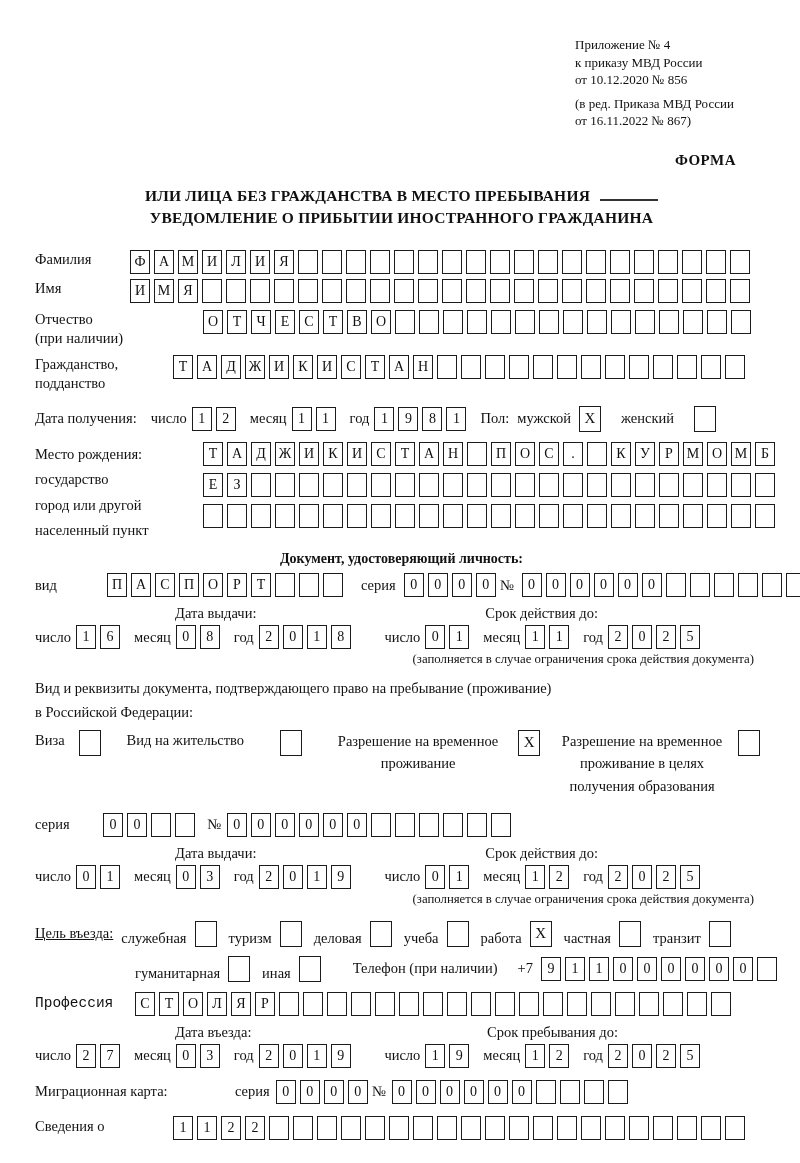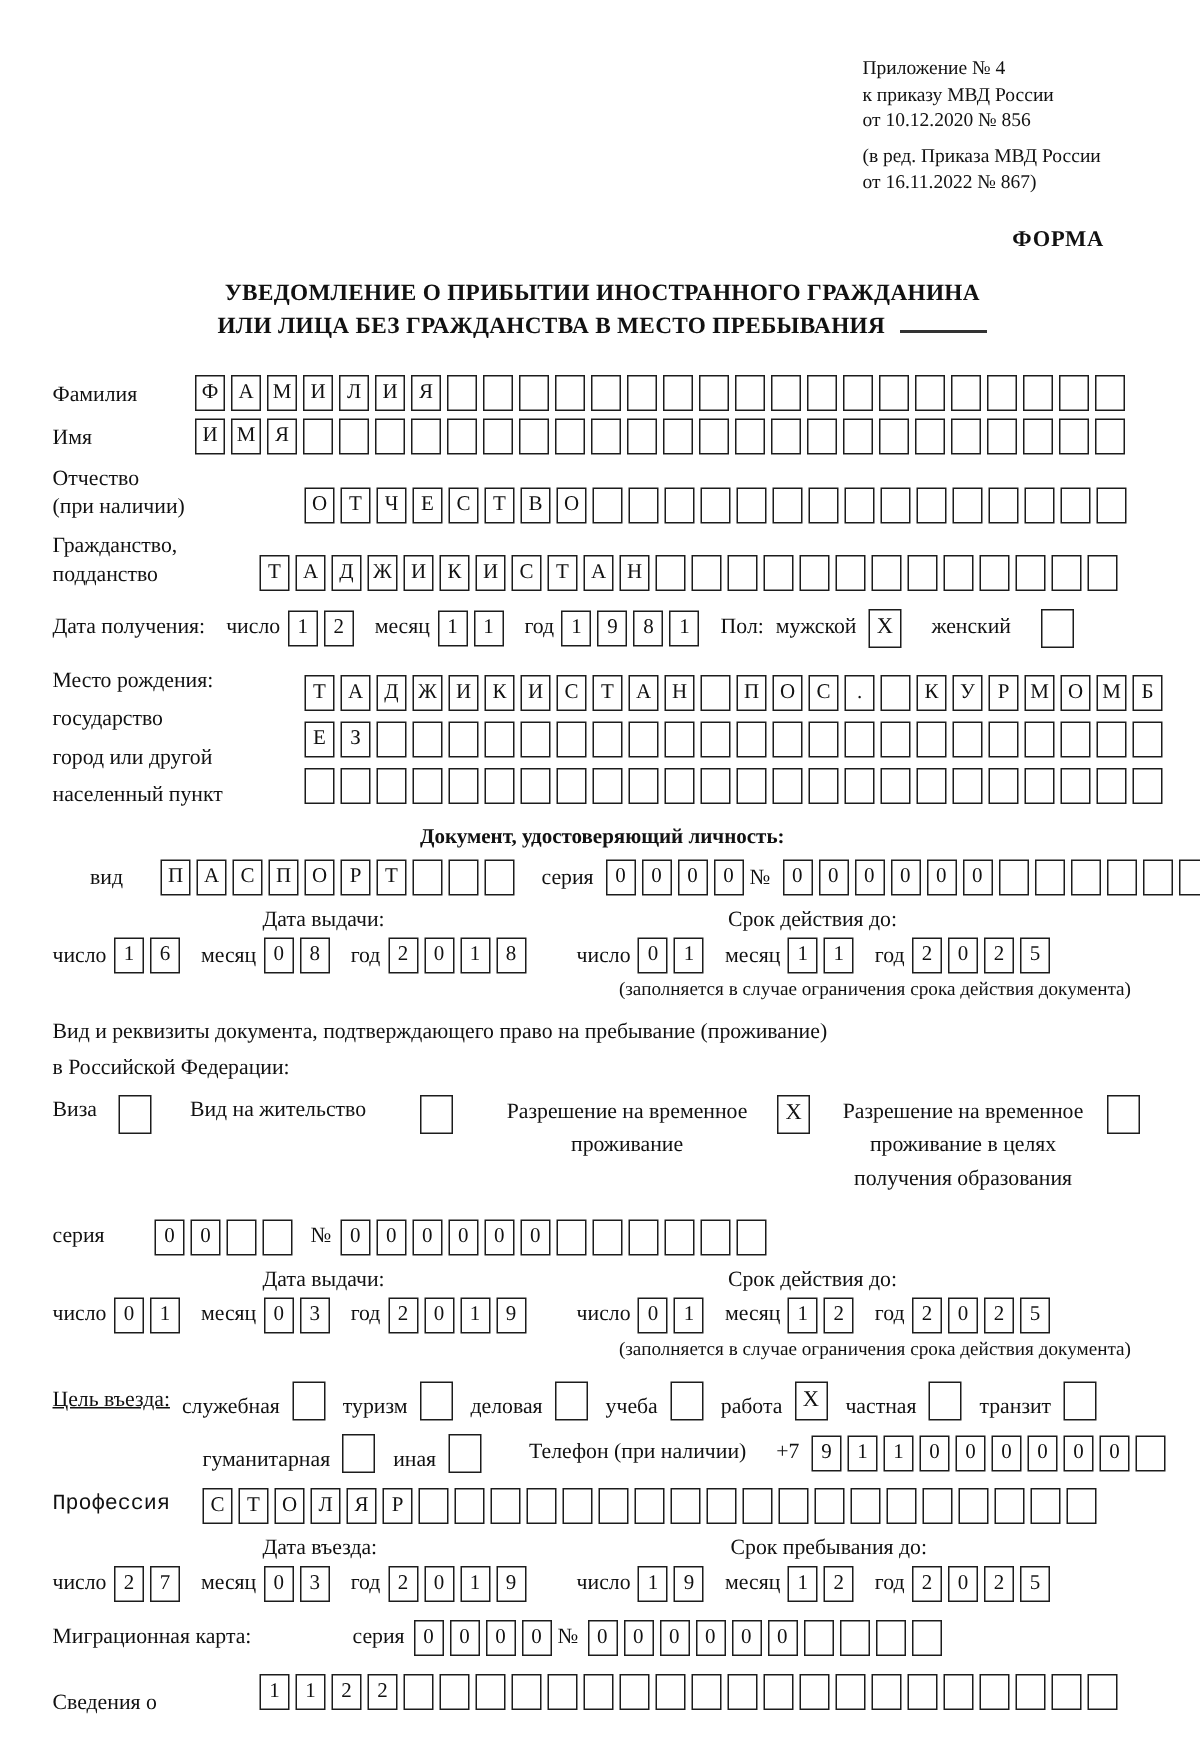--- a/index.html
+++ b/index.html
@@ -10,21 +10,21 @@
   .annex{margin-left:540px;font-size:13px;line-height:1.35;}
   .annex-note{margin-top:6px;}
   .forma{font-weight:bold;font-size:15px;text-align:right;margin:22px 32px 0 0;letter-spacing:.5px;}
 
   
   .title{text-align:center;font-weight:bold;font-size:15.5px;line-height:1.45;margin-top:16px;letter-spacing:.2px;}
   .blank-line{display:inline-block;width:58px;border-bottom:2px solid #333;margin-left:10px;vertical-align:baseline;}
   .sec-heading{font-weight:bold;font-size:13.8px;margin-top:24px;letter-spacing:.2px;}
 
   
-  .frow{display:flex;align-items:flex-end;}
+  .frow{display:flex;align-items:flex-start;}
   .flabel{font-size:14.5px;line-height:1.35;white-space:nowrap;}
   .cells{display:inline-flex;flex-wrap:nowrap;}
   .cell{box-sizing:border-box;display:inline-block;width:20px;height:24px;border:1.6px solid #1c1c1c;margin-right:4px;
         text-align:center;font-size:14px;line-height:21px;background:#fff;flex:0 0 auto;}
   .cbx{box-sizing:border-box;display:inline-block;width:22px;height:26px;border:1.6px solid #1c1c1c;
        text-align:center;font-size:15px;line-height:23px;background:#fff;flex:0 0 auto;}
   .lw95{width:95px;flex:0 0 95px;}
   .lw138{width:138px;flex:0 0 138px;}
   .lw168{width:168px;flex:0 0 168px;}
   .gap8{width:8px;flex:0 0 8px;}
@@ -65,22 +65,22 @@
     <div>от 10.12.2020 № 856</div>
     <div class="annex-note">
       <div>(в ред. Приказа МВД России</div>
       <div>от 16.11.2022 № 867)</div>
     </div>
   </div>
 
   <div class="forma">ФОРМА</div>
 
   <div class="title">
+    <div><span>ИЛИ ЛИЦА БЕЗ ГРАЖДАНСТВА В МЕСТО ПРЕБЫВАНИЯ</span><span class="blank-line"></span></div>
     <div>УВЕДОМЛЕНИЕ О ПРИБЫТИИ ИНОСТРАННОГО ГРАЖДАНИНА</div>
-    <div><span>ИЛИ ЛИЦА БЕЗ ГРАЖДАНСТВА В МЕСТО ПРЕБЫВАНИЯ</span><span class="blank-line"></span></div>
   </div>
 
 
   <div class="frow" style="margin-top:20px;">
     <span class="flabel lw95">Фамилия</span>
     <span class="cells">
         <span class="cell">Ф</span>
         <span class="cell">А</span>
         <span class="cell">М</span>
         <span class="cell">И</span>
@@ -334,21 +334,21 @@
           <span class="cell"></span>
           <span class="cell"></span>
           <span class="cell"></span>
         </span>
     </span>
   </div>
 
   <div class="center-bold">Документ, удостоверяющий личность:</div>
 
   <div class="frow" style="margin-top:6px;align-items:center;">
-    <span class="flabel" style="width:72px;flex:0 0 72px;text-align:center;">вид</span>
+    <span class="flabel" style="width:72px;flex:0 0 72px;">вид</span>
     <span class="cells">
         <span class="cell">П</span>
         <span class="cell">А</span>
         <span class="cell">С</span>
         <span class="cell">П</span>
         <span class="cell">О</span>
         <span class="cell">Р</span>
         <span class="cell">Т</span>
         <span class="cell"></span>
         <span class="cell"></span>

